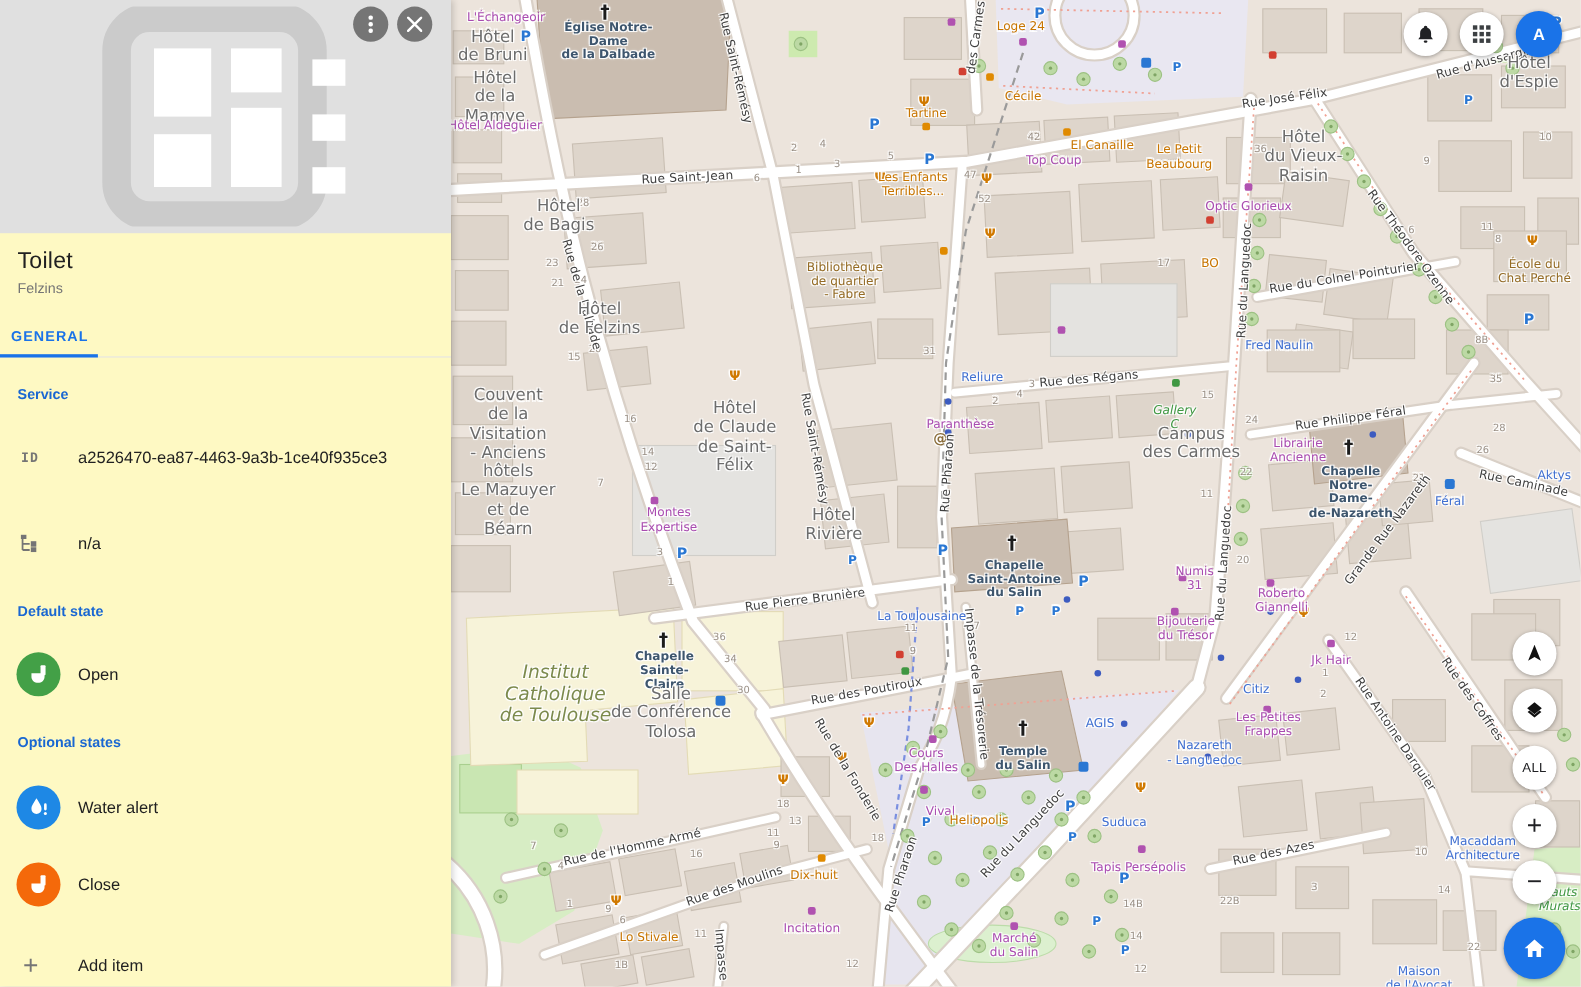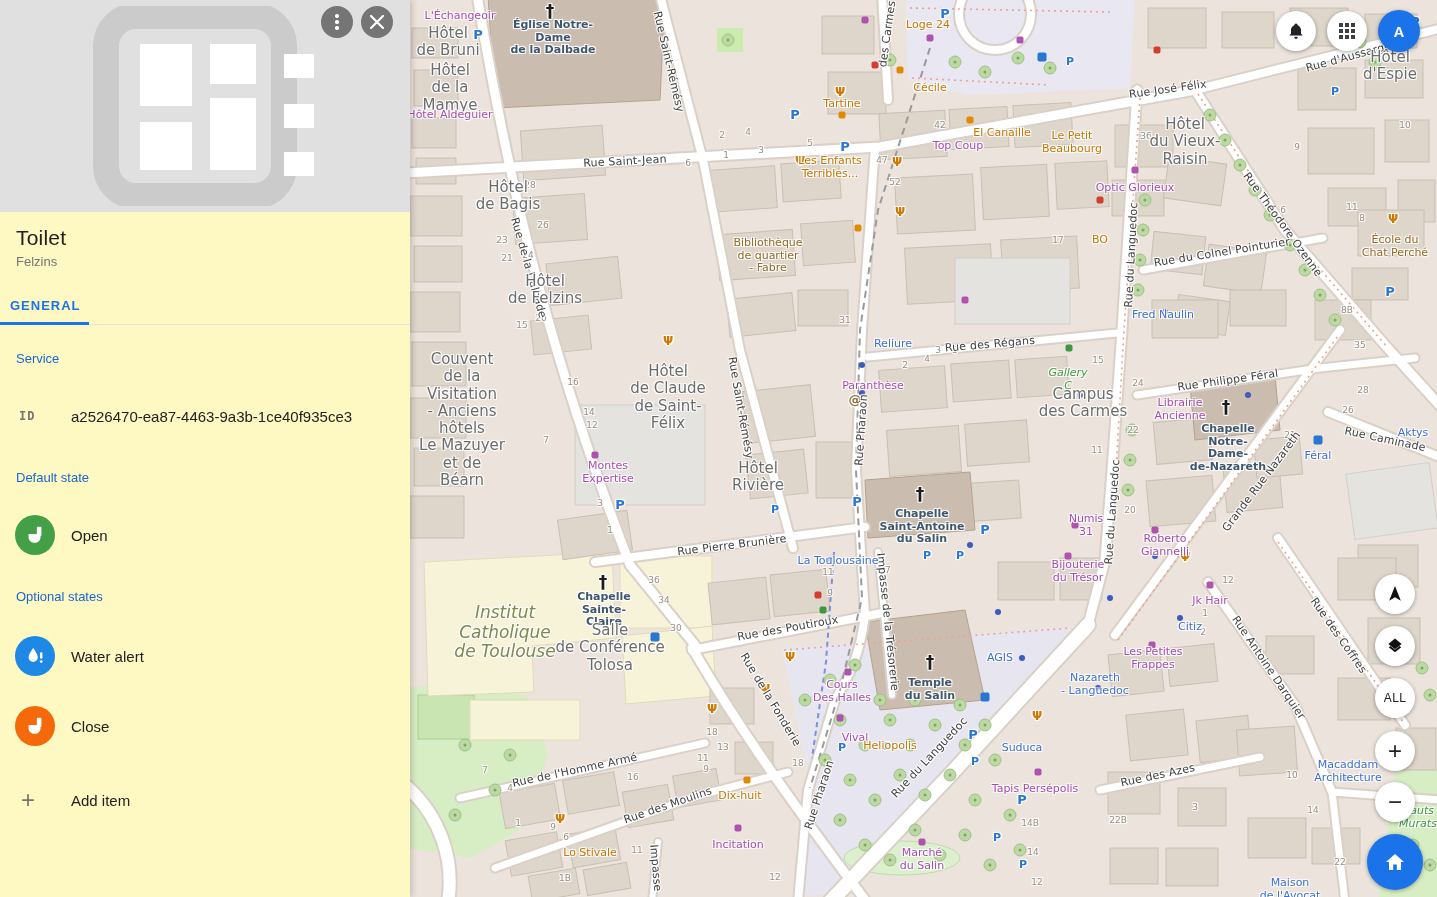--- a/index.html
+++ b/index.html
@@ -17,21 +17,21 @@
   .hdr-btn.close { left:361px; }
   .kebab-dots { display:flex; flex-direction:column; gap:2.5px; }
   .kebab-dots i { width:3.5px; height:3.5px; background:#fff; border-radius:50%; }
   .title-block { padding:14px 16px 0 16px; }
   .panel-title { font-size:21px; font-weight:500; color:#212121; letter-spacing:.2px; }
   .panel-sub { font-size:13px; color:#757575; margin-top:4px; }
   .tabs { margin-top:22px; border-bottom:1px solid #e4e4e4; position:relative; height:34px; }
   .tab { display:inline-block; padding:0 10px; font-size:13px; font-weight:700; letter-spacing:1px;
          color:#1a73e8; line-height:30px; cursor:pointer; }
   .tab-underline { position:absolute; left:0; bottom:-1px; width:89px; height:3px; background:#1a73e8; }
-  .sec-header { margin:26px 16px 0 16px; font-size:13px; font-weight:400; color:#1967d2; }
+  .sec-header { margin:26px 16px 0 16px; font-size:13px; font-weight:700; color:#1967d2; }
   .row { display:flex; align-items:center; margin:30px 16px 0 15px; min-height:40px; }
   .row .ic { width:40px; flex:0 0 40px; display:flex; align-items:center; justify-content:flex-start; }
   .row .lbl { font-size:15px; color:#212121; margin-left:16px; }
   .id-ico { font-family:"DejaVu Sans Mono", monospace; font-size:12px; font-weight:700; color:#757575; letter-spacing:1px; padding-left:4px;}
   .state-circle { width:40px; height:40px; border-radius:50%; display:flex; align-items:center; justify-content:center; }
   .plus-ico { font-size:24px; color:#757575; padding-left:6px; font-weight:400; }
 
   
   #map { position:relative; flex:1; height:897px; overflow:hidden; background:#ece4dc; }
   #map svg.base { position:absolute; left:0; top:0; }
@@ -119,20 +119,31 @@
 
     <div class="sec-header">Service</div>
 
     <div class="row">
       <span class="ic">
           <span class="id-ico">ID</span>
         </span>
       <span class="lbl">a2526470-ea87-4463-9a3b-1ce40f935ce3</span>
     </div>
 
+    <div class="row" style="margin-top:38px;">
+      <span class="ic">
+        <svg width="17" height="16" viewBox="0 0 17 16" style="margin-left:3px;">
+          <rect x="1" y="0" width="5" height="4" fill="#757575"></rect>
+          <path d="M2.5 4 V14 M2.5 8.5 H9 M2.5 14 H9" stroke="#757575" stroke-width="1.6" fill="none"></path>
+          <rect x="10" y="6" width="5" height="5" fill="#757575"></rect>
+          <rect x="10" y="11.5" width="5" height="4.5" fill="#757575"></rect>
+        </svg>
+      </span>
+      <span class="lbl">n/a</span>
+    </div>
 
     <div class="sec-header" style="margin-top:34px;">Default state</div>
 
     <div class="row">
       <span class="ic">
         <span class="state-circle" style="background: rgb(67, 160, 71);">
           <svg width="22" height="22" viewBox="0 0 24 24">
             <rect x="14" y="3" width="5" height="10" rx="1" fill="#fff"></rect>
             <path d="M5 11 h13 v3.5 c0 3.8 -3 6 -6.5 6 c-3.5 0 -6.5 -2.2 -6.5 -6 z" fill="#fff"></path>
           </svg>
@@ -727,21 +738,21 @@
         <div class="mlabel pl-fd" style="left: 480px; top: 746px; transform: translate(-50%, -50%);">Heliopolis</div>
         <div class="mlabel pl-bl" style="left: 590px; top: 658px; transform: translate(-50%, -50%);">AGIS</div>
         <div class="mlabel pl-bl" style="left: 685px; top: 685px; transform: translate(-50%, -50%);">Nazareth
 - Languedoc</div>
         <div class="mlabel pl-bl" style="left: 612px; top: 748px; transform: translate(-50%, -50%);">Suduca</div>
         <div class="mlabel pl-sh" style="left: 625px; top: 789px; transform: translate(-50%, -50%);">Tapis Persépolis</div>
         <div class="mlabel pl-sh" style="left: 512px; top: 860px; transform: translate(-50%, -50%);">Marché
 du Salin</div>
         <div class="mlabel pl-sh" style="left: 743px; top: 659px; transform: translate(-50%, -50%);">Les Petites
 Frappes</div>
-        <div class="mlabel pl-bl" style="left: 780px; top: 627px; transform: translate(-50%, -50%);">Citiz</div>
+        <div class="mlabel pl-bl" style="left: 732px; top: 627px; transform: translate(-50%, -50%);">Citiz</div>
         <div class="mlabel pl-sh" style="left: 800px; top: 601px; transform: translate(-50%, -50%);">Jk Hair</div>
         <div class="mlabel pl-fd" style="left: 330px; top: 796px; transform: translate(-50%, -50%);">Dix-huit</div>
         <div class="mlabel pl-fd" style="left: 180px; top: 853px; transform: translate(-50%, -50%);">Lo Stivale</div>
         <div class="mlabel pl-sh" style="left: 328px; top: 845px; transform: translate(-50%, -50%);">Incitation</div>
         <div class="mlabel pl-bl" style="left: 938px; top: 772px; transform: translate(-50%, -50%);">Macaddam
 Architecture</div>
         <div class="mlabel pl-bl" style="left: 880px; top: 890px; transform: translate(-50%, -50%);">Maison
 de l'Avocat</div>
         <div class="mlabel pl-gr" style="left: 1008px; top: 818px; transform: translate(-50%, -50%);">Hauts
 Murats</div>

